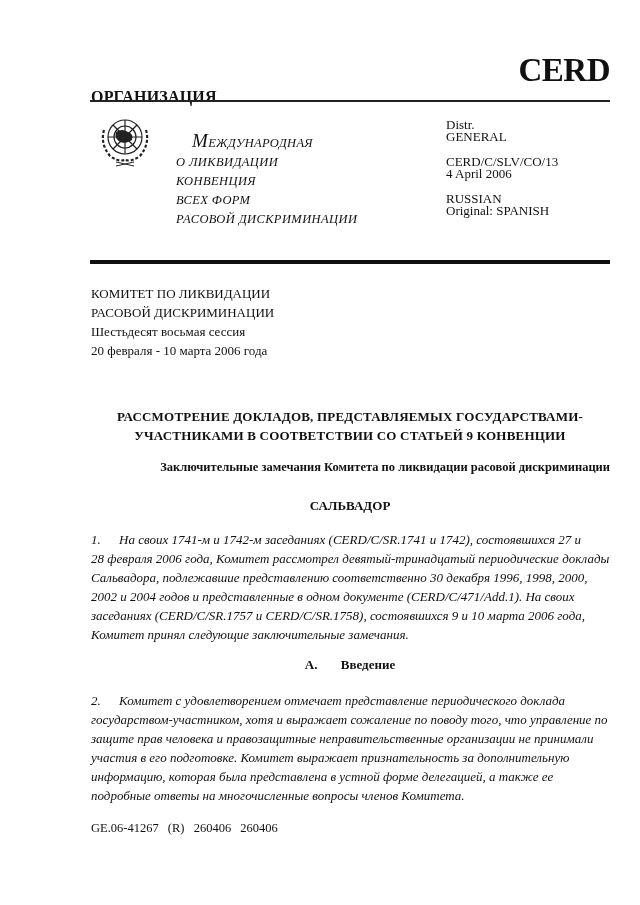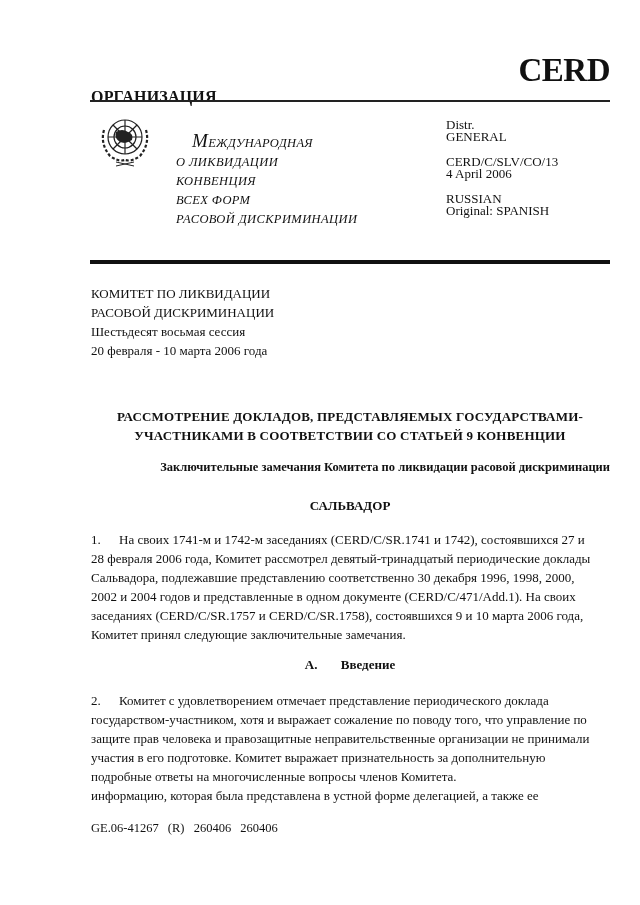--- a/index.html
+++ b/index.html
@@ -15,21 +15,21 @@
   .conv .first small { font-size:12.5px; }
   .distr { left:446px; top:119px; font-size:13px; line-height:12px; }
   .distr .gap { height:13px; }
   .rule-thick { left:90px; top:260px; width:520px; height:4px; background:#111; }
   .committee { left:91px; top:284px; font-size:13px; line-height:19px; }
   .title { left:90px; width:520px; top:407px; text-align:center; font-weight:bold; font-size:13px; line-height:19px; letter-spacing:0.2px; }
   .subtitle { left:90px; width:520px; top:460px; text-align:right; font-weight:bold; font-size:12.5px; }
   .country { left:90px; width:520px; top:498px; text-align:center; font-weight:bold; font-size:13px; }
   .para { left:91px; width:520px; font-size:13px; line-height:19px; text-align:justify; }
   .para .num { display:inline-block; width:28px; }
-  .para .ln { display:block; white-space:nowrap; }
+  .para .ln { display:block; white-space:nowrap;font-style:italic; }
   .p1 { top:530px; }
   .section { left:90px; width:520px; top:657px; text-align:center; font-weight:bold; font-size:13px; }
   .section .letter { display:inline-block; width:36px; text-align:left; }
   .p2 { top:691px; }
   .footer { left:91px; top:821px; font-size:12.5px; word-spacing:6px; }
 </style>
 </head>
 <body>
 
 <div class="abs org">
@@ -102,22 +102,22 @@
 
 <div class="abs section">
   <span class="letter">A.</span><span>Введение</span>
 </div>
 
 <div class="abs para p2">
   <span class="ln"><span class="num">2.</span><span>Комитет с удовлетворением отмечает представление периодического доклада</span></span>
   <span class="ln">государством-участником, хотя и выражает сожаление по поводу того, что управление по</span>
   <span class="ln">защите прав человека и правозащитные неправительственные организации не принимали</span>
   <span class="ln">участия в его подготовке.  Комитет выражает признательность за дополнительную</span>
+  <span class="ln">информацию, которая была представлена в устной форме делегацией, а также ее</span>
   <span class="ln">подробные ответы на многочисленные вопросы членов Комитета.</span>
-  <span class="ln">информацию, которая была представлена в устной форме делегацией, а также ее</span>
 </div>
 
 <div class="abs footer">
   <span>GE.06-41267</span>
   <span>(R)</span>
   <span>260406</span>
   <span>260406</span>
 </div>
 
 </body></html>

